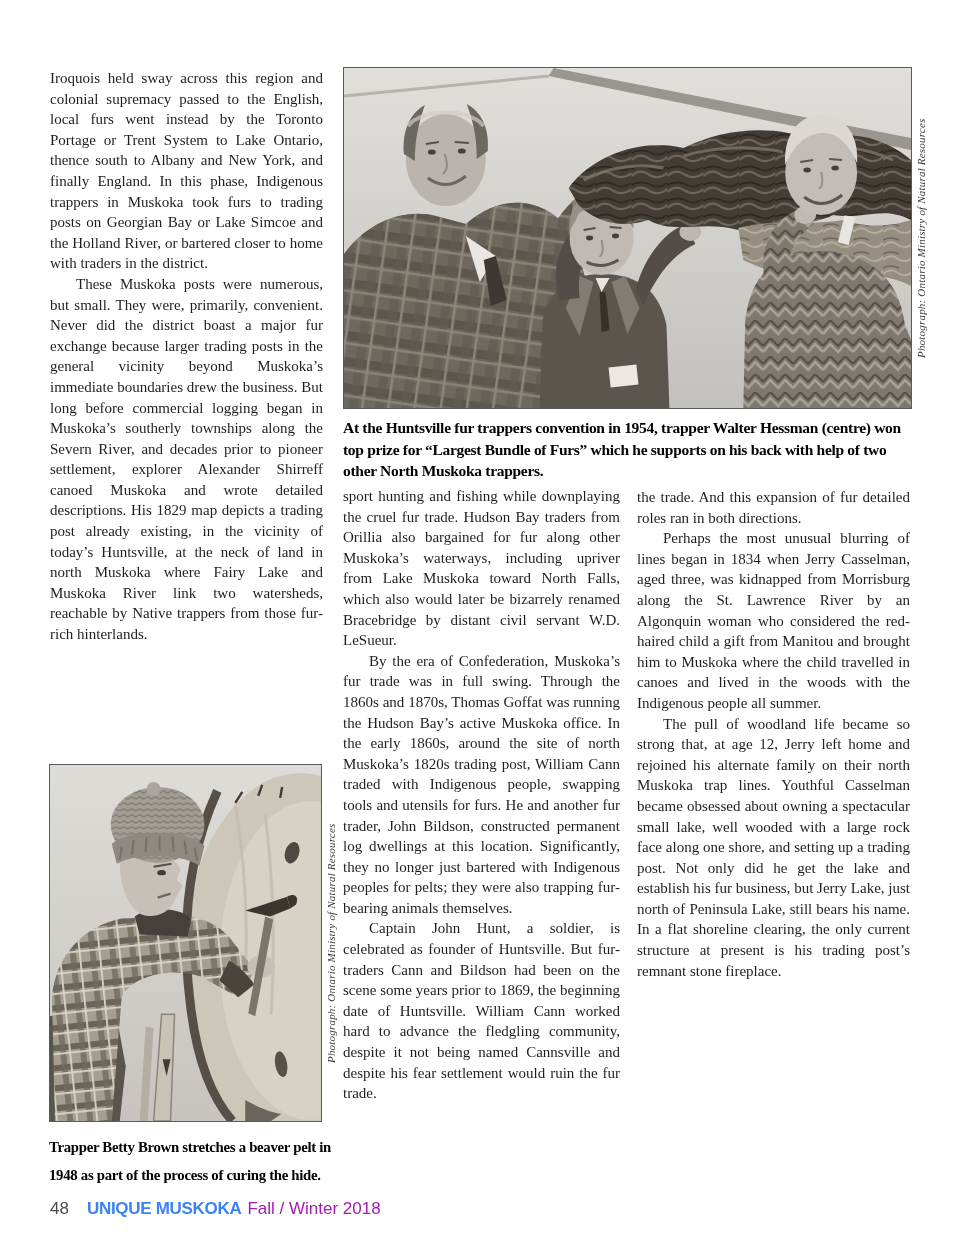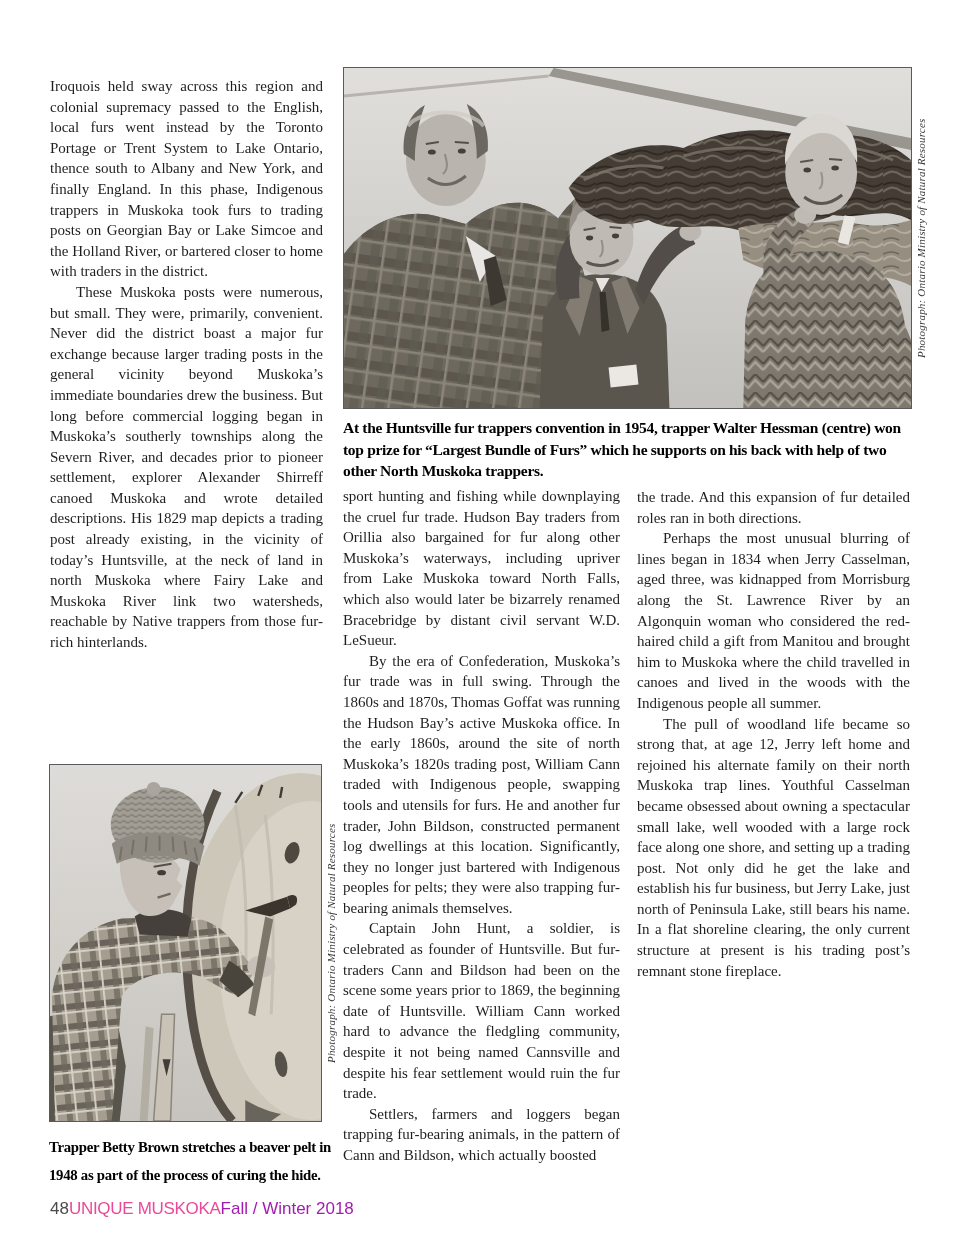--- a/index.html
+++ b/index.html
@@ -28,29 +28,29 @@
   
   .credit{
     font-family:"Liberation Serif", serif;font-style:italic;font-size:11px;color:#3c3c3c;
     writing-mode:vertical-rl;transform:rotate(180deg);
     display:flex;align-items:center;justify-content:center;
     width:15px;letter-spacing:0.2px;white-space:nowrap;
   }
   
   .footer{
     font-family:"Liberation Sans", sans-serif;font-size:17px;color:#4b4b4b;
-    display:flex;align-items:baseline;
-  }
-  .footer .mag{font-weight:400;color:#ec4899;letter-spacing:-0.3px;}
+    display:flex;align-items:baseline;gap:6px;
+  }
+  .footer .mag{font-weight:700;color:#3b82f6;letter-spacing:-0.3px;margin-left:12px;}
   .footer .issue{color:#a21caf;}
 </style>
 </head>
 <body>
 
-<div class="abs col" style="left:50px;top:76px;width:273px;">
+<div class="abs col" style="left:50px;top:68px;width:273px;">
   <p>Iroquois held sway across this region and colonial supremacy passed to the English, local furs went instead by the Toronto Portage or Trent System to Lake Ontario, thence south to Albany and New York, and finally England. In this phase, Indigenous trappers in Muskoka took furs to trading posts on Georgian Bay or Lake Simcoe and the Holland River, or bartered closer to home with traders in the district.</p>
   <p class="indent">These Muskoka posts were numerous, but small. They were, primarily, convenient. Never did the district boast a major fur exchange because larger trading posts in the general vicinity beyond Muskoka’s immediate boundaries drew the business. But long before commercial logging began in Muskoka’s southerly townships along the Severn River, and decades prior to pioneer settlement, explorer Alexander Shirreff canoed Muskoka and wrote detailed descriptions. His 1829 map depicts a trading post already existing, in the vicinity of today’s Huntsville, at the neck of land in north Muskoka where Fairy Lake and Muskoka River link two watersheds, reachable by Native trappers from those fur-rich hinterlands.</p>
 </div>
 
 <div class="abs photo" style="left:343px;top:67px;width:569px;height:342px;">
   <svg viewBox="0 0 568 340" preserveAspectRatio="none">
     <defs>
       <linearGradient id="gTopBg" x1="0" y1="0" x2="0" y2="1">
         <stop offset="0" stop-color="#e1dfdb"></stop>
           <stop offset="1" stop-color="#c3c1bd"></stop>
@@ -149,21 +149,20 @@
 </div>
 
 <div class="abs credit" style="left:913px;top:67px;height:342px;">Photograph: Ontario Ministry of Natural Resources</div>
 
 <div class="abs caption caption-top" style="left:343px;top:417px;">At the Huntsville fur trappers convention in 1954, trapper Walter Hessman (centre) won top prize for “Largest Bundle of Furs” which he supports on his back with help of two other North Muskoka trappers.</div>
 
 <div class="abs col" style="left:343px;top:486px;width:277px;">
   <p>sport hunting and fishing while downplaying the cruel fur trade. Hudson Bay traders from Orillia also bargained for fur along other Muskoka’s waterways, including upriver from Lake Muskoka toward North Falls, which also would later be bizarrely renamed Bracebridge by distant civil servant W.D. LeSueur.</p>
   <p class="indent">By the era of Confederation, Muskoka’s fur trade was in full swing. Through the 1860s and 1870s, Thomas Goffat was running the Hudson Bay’s active Muskoka office. In the early 1860s, around the site of north Muskoka’s 1820s trading post, William Cann traded with Indigenous people, swapping tools and utensils for furs. He and another fur trader, John Bildson, constructed permanent log dwellings at this location. Significantly, they no longer just bartered with Indigenous peoples for pelts; they were also trapping fur-bearing animals themselves.</p>
   <p class="indent">Captain John Hunt, a soldier, is celebrated as founder of Huntsville. But fur-traders Cann and Bildson had been on the scene some years prior to 1869, the beginning date of Huntsville. William Cann worked hard to advance the fledgling community, despite it not being named Cannsville and despite his fear settlement would ruin the fur trade.</p>
-  <p class="indent">Settlers, farmers and loggers began trapping fur-bearing animals, in the pattern of Cann and Bildson, which actually boosted</p>
 </div>
 
 <div class="abs col" style="left:637px;top:487px;width:273px;">
   <p>the trade. And this expansion of fur detailed roles ran in both directions.</p>
   <p class="indent">Perhaps the most unusual blurring of lines began in 1834 when Jerry Casselman, aged three, was kidnapped from Morrisburg along the St. Lawrence River by an Algonquin woman who considered the red-haired child a gift from Manitou and brought him to Muskoka where the child travelled in canoes and lived in the woods with the Indigenous people all summer.</p>
   <p class="indent">The pull of woodland life became so strong that, at age 12, Jerry left home and rejoined his alternate family on their north Muskoka trap lines. Youthful Casselman became obsessed about owning a spectacular small lake, well wooded with a large rock face along one shore, and setting up a trading post. Not only did he get the lake and establish his fur business, but Jerry Lake, just north of Peninsula Lake, still bears his name. In a flat shoreline clearing, the only current structure at present is his trading post’s remnant stone fireplace.</p>
 </div>
 
 <div class="abs photo" style="left:49px;top:764px;width:273px;height:358px;">
   <svg viewBox="0 0 272 357" preserveAspectRatio="none">

